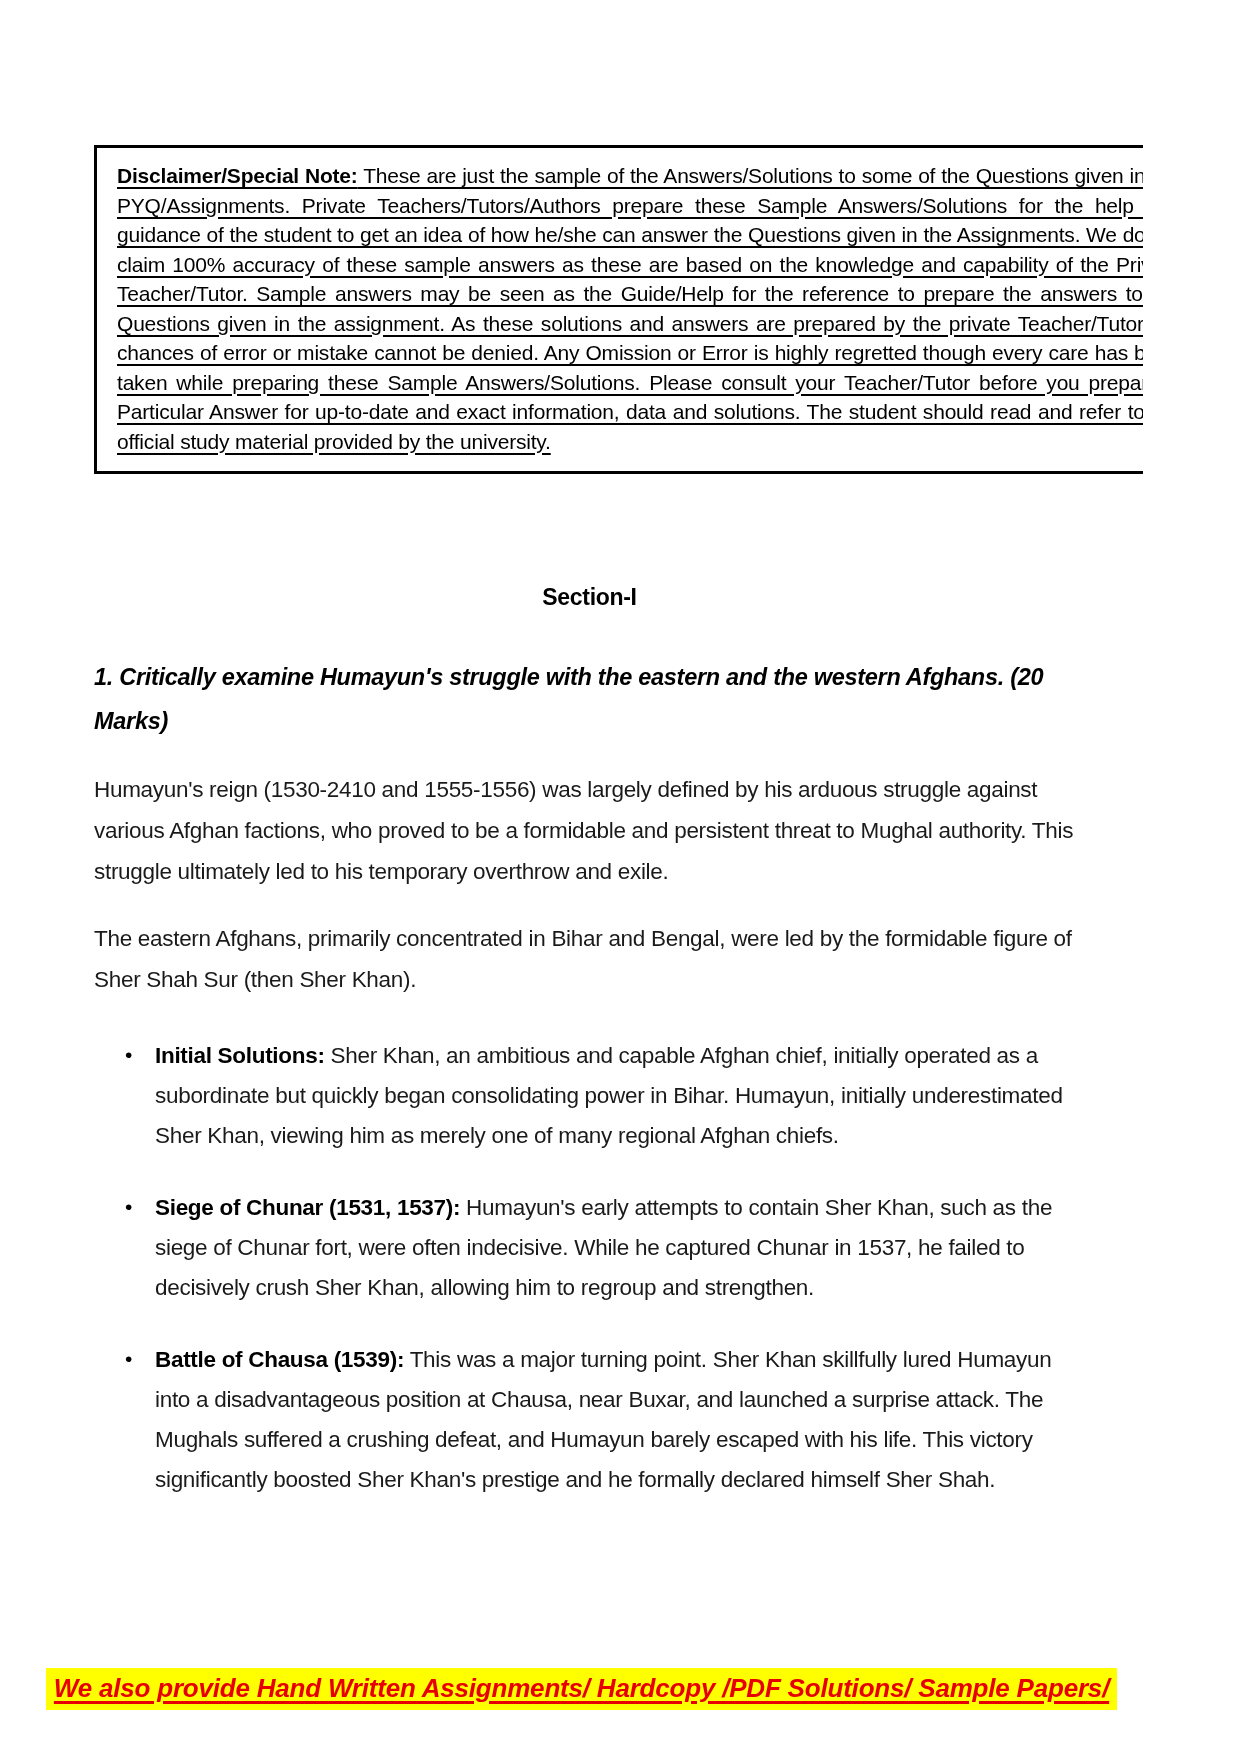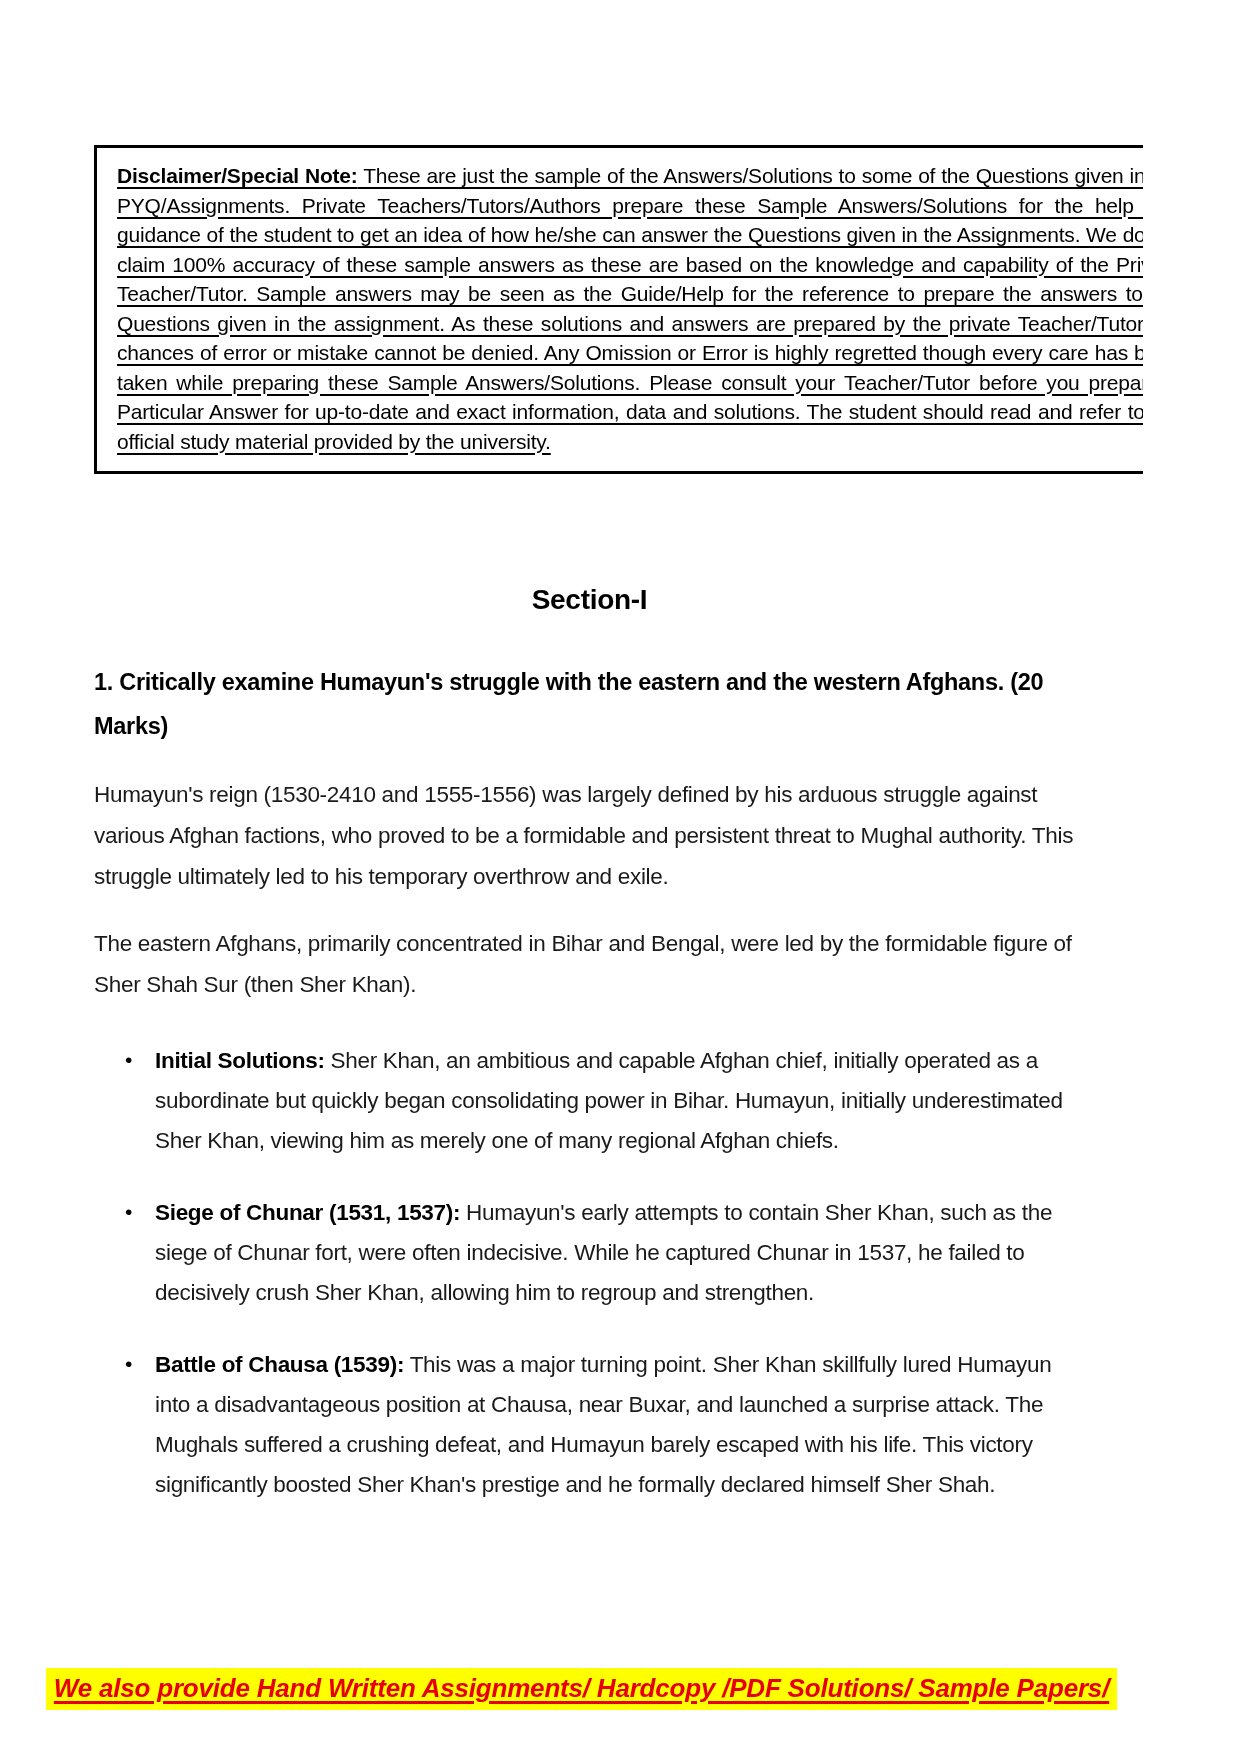--- a/index.html
+++ b/index.html
@@ -32,34 +32,35 @@
     color: #000000;
     text-decoration: underline;
     text-underline-offset: 4px;
     text-decoration-thickness: 1.5px;
   }
   .disclaimer-box .lead { font-weight: bold; }
   
   .section-heading {
     margin: 110px 0 0 0;
     text-align: center;
-    font-size: 28px;
+    font-size: 23px;
     font-weight: bold;
     color: #000000;
     letter-spacing: -0.3px;
   }
   
   .question-heading {
     margin: 44px 0 0 0;
     max-width: 1060px;
     font-size: 23.5px;
     font-weight: bold;
     line-height: 44px;
     color: #000000;
     letter-spacing: -0.3px;
+    font-style: italic;
   }
   
   .para {
     margin: 26px 0 0 0;
     font-size: 22.5px;
     line-height: 41px;
     letter-spacing: -0.3px;
     color: #1a1a1a;
     max-width: 1100px;
   }

